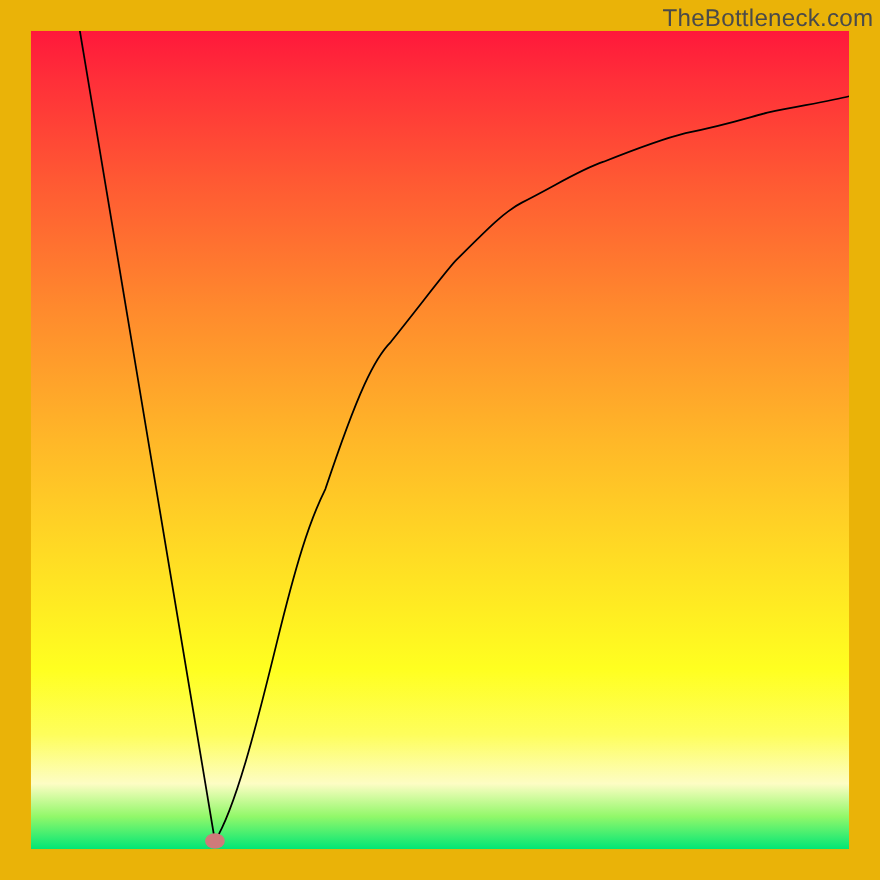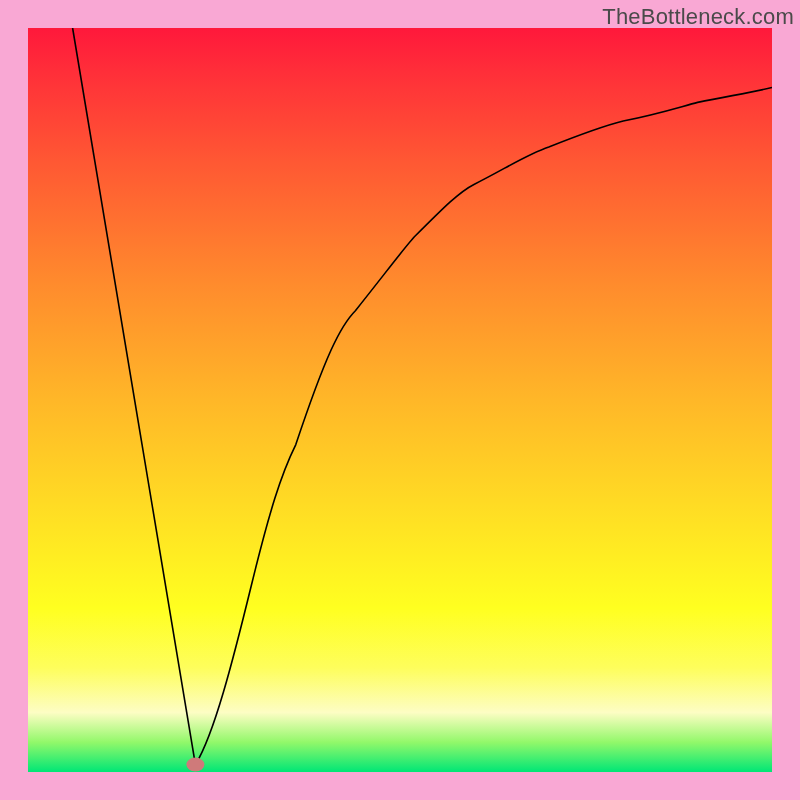--- a/index.html
+++ b/index.html
@@ -7,21 +7,21 @@
     width: 800px;
     height: 800px;
     background: #000;
     position: relative;
     overflow: hidden;
     font-family: Arial, Helvetica, sans-serif;
   }
   .frame {
     position: absolute;
     inset: 0;
-    background: #f9a8d4;
+    background: #eab308;
     text-decoration: underline;
   }
   .plot-area {
     position: absolute;
     left: 28px;
     top: 28px;
     width: 744px;
     height: 744px;
     overflow: hidden;
   }

